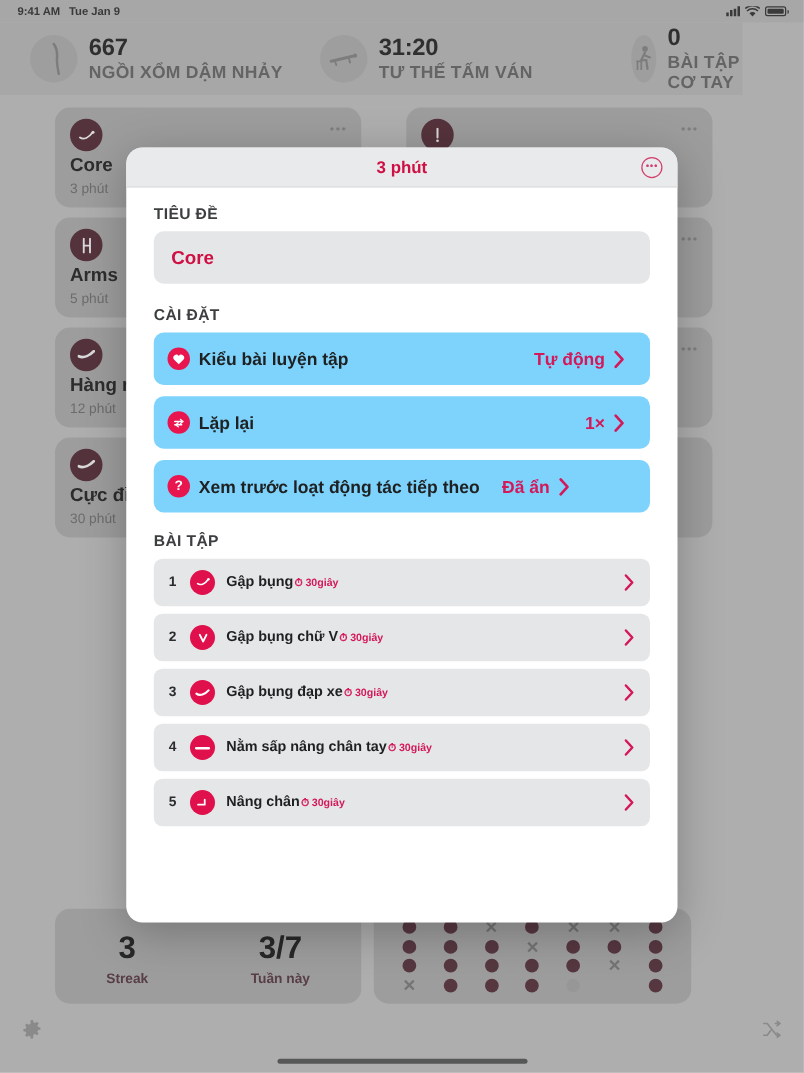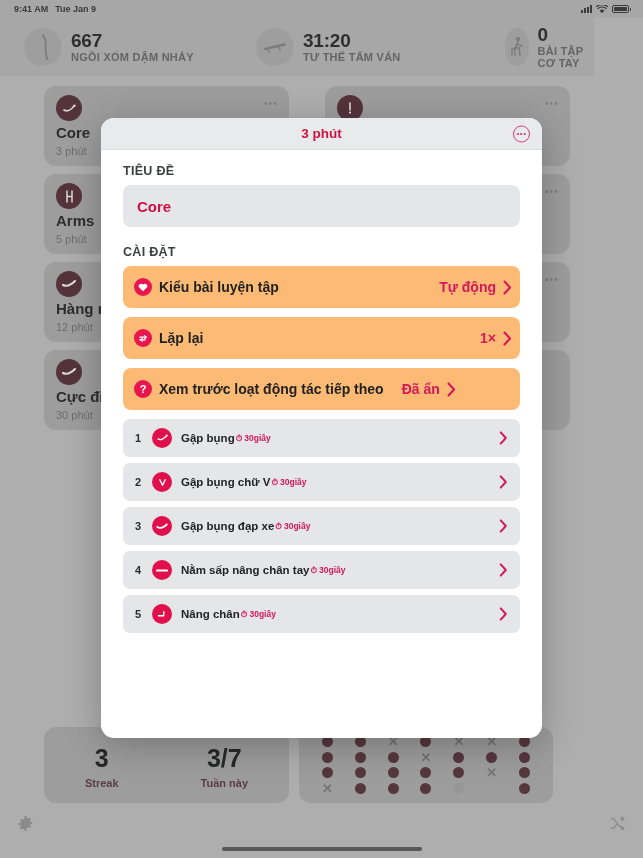--- a/index.html
+++ b/index.html
@@ -42,21 +42,21 @@
     background: #c0c1c2;
     display: flex; align-items: center;
   }
   .stat { display: flex; align-items: center; gap: 9px; }
   .stat-icon {
     width: 38px; height: 38px; border-radius: 50%;
     background: #b6b7b8; display: flex; align-items: center; justify-content: center;
     color: #8d8f90;
   }
   .stat-val { font-size: 19px; font-weight: bold; color: #2d2f30; line-height: 1.05; letter-spacing: -0.2px;}
-  .stat-lbl { font-size: 11px; font-weight: bold; color: #6e7071; letter-spacing: 0.25px; margin-top: 1px;}
+  .stat-lbl { font-size: 14px; font-weight: bold; color: #6e7071; letter-spacing: 0.25px; margin-top: 1px;}
   #stat-0 { position:absolute; left: 24px; }
   #stat-1 { position:absolute; left: 256px; }
   #stat-2 { position:absolute; left: 505px; }
 
   
   #cardgrid { position: absolute; top: 86px; left: 0; width: 643px; }
   .card-col { position: absolute; width: 245px; }
   .card-col.left { left: 44px; }
   .card-col.right { left: 325px; }
   .wcard {
@@ -135,22 +135,22 @@
     letter-spacing: 0.3px; margin-bottom: 7px;
   }
   #title-field {
     height: 42px; background: #e5e6e7; border-radius: 8px;
     display: flex; align-items: center; padding: 0 14px;
     font-size: 15px; font-weight: bold; color: #cf1044;
     margin-bottom: 18px;
   }
 
   .setting-row {
-    height: 42px; background: #fdba74; border-radius: 8px;
-    display: flex; align-items: center; padding: 0 8px 0 11px;
+    height: 42px; background: #7dd3fc; border-radius: 8px;
+    display: flex; align-items: center; padding: 0 20px 0 11px;
     margin-bottom: 9px; gap: 7px;
   }
   .badge {
     width: 18px; height: 18px; border-radius: 50%; background: #e8154e;
     display: flex; align-items: center; justify-content: center;
     color: #fff; flex: 0 0 auto;
   }
   .setting-name { font-size: 14px; font-weight: bold; color: #1e2021; white-space: nowrap; }
   .setting-spacer { flex: 1 1 auto; }
   .setting-val { font-size: 14px; font-weight: bold; color: #d4185a; white-space: nowrap; }
@@ -446,20 +446,21 @@
         <span class="setting-name">Xem trước loạt động tác tiếp theo</span>
         <span class="setting-spacer" style="flex:0 0 4px;"></span>
         <span class="setting-val">Đã ẩn</span>
         <span class="chev">
           <svg width="9" height="15" viewBox="0 0 9 15">
               <path d="M1.5 1.5 L7 7.5 L1.5 13.5" stroke="#d4185a" stroke-width="2.1" fill="none" stroke-linecap="round" stroke-linejoin="round"></path>
             </svg>
         </span>
       </div>
 
+      <div class="section-label" id="exercises-label">BÀI TẬP</div>
 
       <div id="ex-list">
           <div class="ex-row">
             <span class="ex-num">1</span>
             <span class="ex-icon">
               <svg width="11" height="8" viewBox="0 0 12 9">
                 <path d="M1 5.5 C4 7.5 8 5.5 10.5 1.8" stroke="#fff" stroke-width="1.5" fill="none" stroke-linecap="round"></path>
                 <circle cx="10.8" cy="1.6" r="1.1" fill="#fff"></circle>
               </svg>
             </span>

